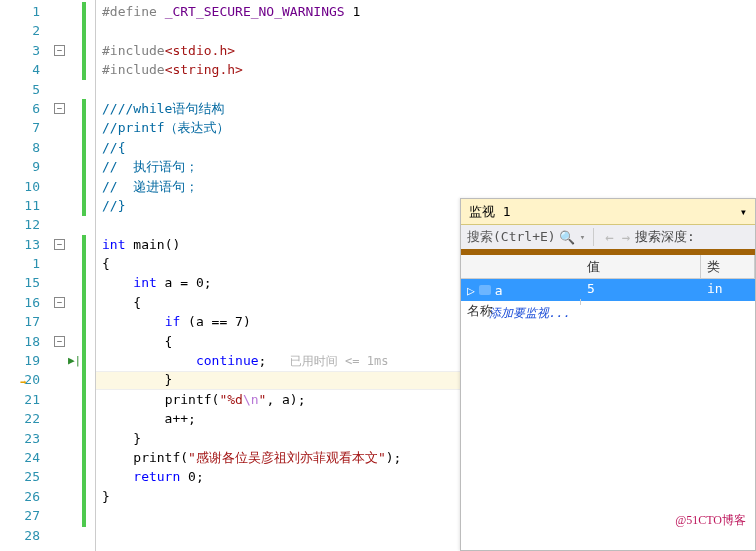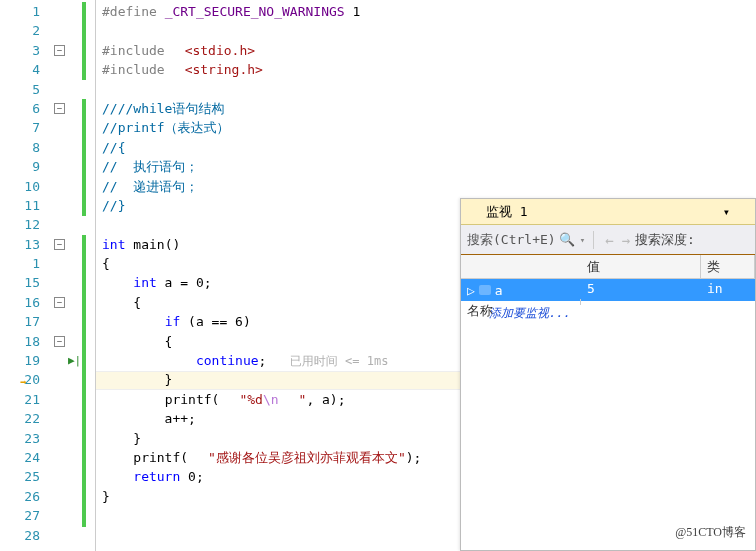--- a/index.html
+++ b/index.html
@@ -11,53 +11,53 @@
 .margin .m-row { height:19.4px; position:relative; display:flex; align-items:center; }
 .bar-green { position:absolute; left:32px; top:2px; width:4px; background:#4ec94e; }
 .fold { position:absolute; left:4px; width:11px; height:11px; border:1px solid #888; background:#fff; font-size:9px; line-height:9px; text-align:center; color:#555; top:4px; }
 .exec-arrow { position:absolute; left:-30px; top:6px; color:#e6a100; font-size:11px; }
 .play { position:absolute; left:18px; color:#2e8b2e; font-size:11px; top:3px; }
 .code { flex:1; padding-top:2px; padding-left:6px; position:relative; }
 .code .line { height:19.4px; line-height:19.4px; white-space:pre; }
 .kw { color:#0000ff; }
 .pp { color:#808080; }
 .mac { color:#6f008a; }
-.str { color:#a31515;margin-left:20px; }
+.str { color:#a31515; }
 .esc { color:#b776d6; }
 .cmt { color:#0369a1; }
 .id { color:#000; }
 .fn { color:#000; }
 .hint { color:#b0b0b0; font-size:12px; }
 .hl-line { position:absolute; left:0; right:0; height:19.4px; background:#fdf8e3; z-index:-1; border-top:1px solid #eee; border-bottom:1px solid #eee; }
 
 .watch { position:absolute; right:0; top:198px; width:296px; height:353px; background:#fff; border:1px solid #bcbcbc; box-shadow:-1px 0 3px rgba(0,0,0,0.1); }
-.watch-title { background:#fff3c9; border-bottom:1px solid #d6c77a; height:26px; display:flex; align-items:center; padding:0 25px; justify-content:space-between; }
+.watch-title { background:#fff3c9; border-bottom:1px solid #d6c77a; height:26px; display:flex; align-items:center; padding:0 8px; justify-content:space-between; }
 .watch-title span { color:#000; }
 .pin { color:#5a5227; font-size:12px; }
-.watch-toolbar { height:30px; border-bottom:1px solid #a16207; display:flex; align-items:center; padding:0 6px; gap:2px; background:#eeeef2; }
+.watch-toolbar { height:30px; border-bottom:6px solid #a16207; display:flex; align-items:center; padding:0 6px; gap:2px; background:#eeeef2; }
 .watch-toolbar .search { color:#555; flex:0 0 auto; }
 .watch-toolbar .mag { color:#555; margin:0 2px; }
 .watch-toolbar .down { color:#888; font-size:9px; }
 .watch-toolbar .sep { width:1px; height:18px; background:#ccc; margin:0 6px; }
 .watch-toolbar .nav { color:#bbb; padding:0 3px; font-size:14px; }
 .watch-toolbar .depth { color:#444; }
 .watch-head { height:24px; border-bottom:1px solid #cccccc; display:flex; background:#f5f5f5; }
 .watch-head div { border-right:1px solid #cccccc; padding:3px 6px; color:#333; }
 .wh-name { width:120px;margin-top:44px; }
 .wh-val { width:120px; }
 .wh-type { flex:1; }
 .watch-row { height:22px; display:flex; }
 .watch-row.sel { background:#3399ff; color:#fff; }
 .watch-row div { padding:2px 6px; }
 .wr-name { width:120px; display:flex; align-items:center; gap:4px; }
 .wr-val { width:120px; }
 .wr-type { flex:1; }
 .cube { width:12px; height:10px; background:#6cb5ff; border-radius:2px; display:inline-block; }
 .watch-add { color:#1d4ed8; font-style:italic; padding:4px 28px; font-size:12px; }
-.watermark { position:absolute; right:10px; bottom:10px; color:#404040; font-size:12px; font-family:'Microsoft YaHei'; }
+.watermark { position:absolute; right:10px; bottom:22px; color:#be185d; font-size:12px; font-family:'Microsoft YaHei'; }
 </style>
 </head>
 <body>
 
 <div class="editor">
   <div class="gutter">
       <div class="ln">1</div>
       <div class="ln">2</div>
       <div class="ln">3</div>
       <div class="ln">4</div>
@@ -143,21 +143,21 @@
       <div class="line"><span class="cmt">//printf（表达式）</span></div>
       <div class="line"><span class="cmt">//{</span></div>
       <div class="line"><span class="cmt">//  执行语句；</span></div>
       <div class="line"><span class="cmt">//  递进语句；</span></div>
       <div class="line"><span class="cmt">//}</span></div>
       <div class="line"></div>
       <div class="line"><span class="kw">int</span><span class="id"> </span><span class="fn">main</span><span class="id">()</span></div>
       <div class="line"><span class="id">{</span></div>
       <div class="line"><span class="id">    </span><span class="kw">int</span><span class="id"> a = 0;</span></div>
       <div class="line"><span class="id">    {</span></div>
-      <div class="line"><span class="id">        </span><span class="kw">if</span><span class="id"> (a == 6)</span></div>
+      <div class="line"><span class="id">        </span><span class="kw">if</span><span class="id"> (a == 7)</span></div>
       <div class="line"><span class="id">        {</span></div>
       <div class="hl-line" style="top: 370.6px;"></div>
       <div class="line"><span class="id">            </span><span class="kw">continue</span><span class="id">;   </span><span class="hint">已用时间 &lt;= 1ms</span></div>
       <div class="line"><span class="id">        }</span></div>
       <div class="line"><span class="id">        </span><span class="fn">printf</span><span class="id">(</span><span class="str">"%d</span><span class="esc">\n</span><span class="str">"</span><span class="id">, a);</span></div>
       <div class="line"><span class="id">        a++;</span></div>
       <div class="line"><span class="id">    }</span></div>
       <div class="line"><span class="id">    </span><span class="fn">printf</span><span class="id">(</span><span class="str">"感谢各位吴彦祖刘亦菲观看本文"</span><span class="id">);</span></div>
       <div class="line"><span class="id">    </span><span class="kw">return</span><span class="id"> 0;</span></div>
       <div class="line"><span class="id">}</span></div>

